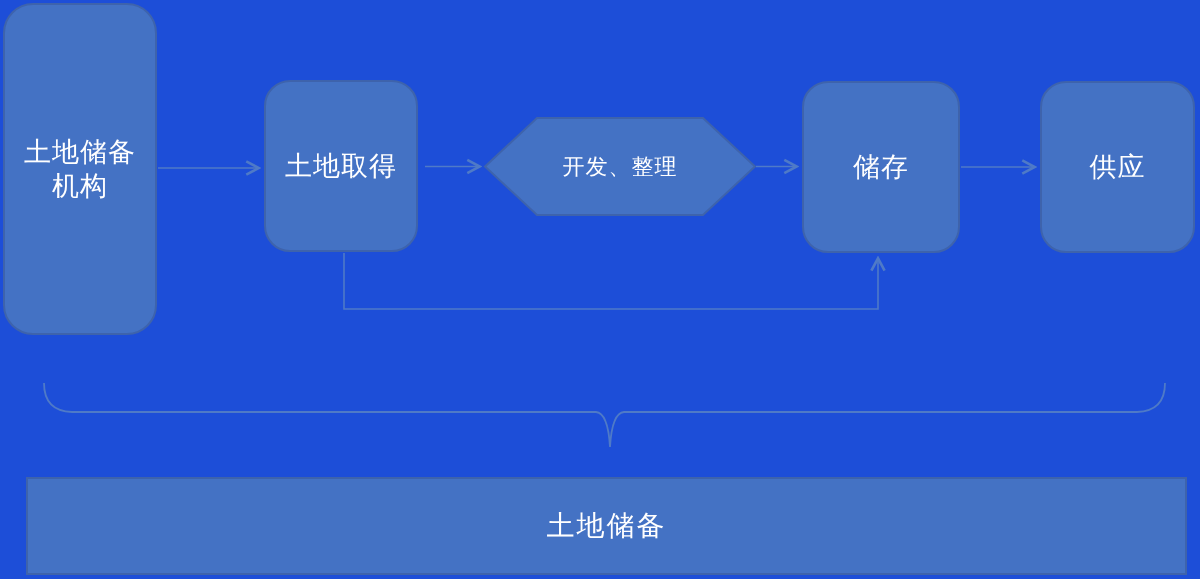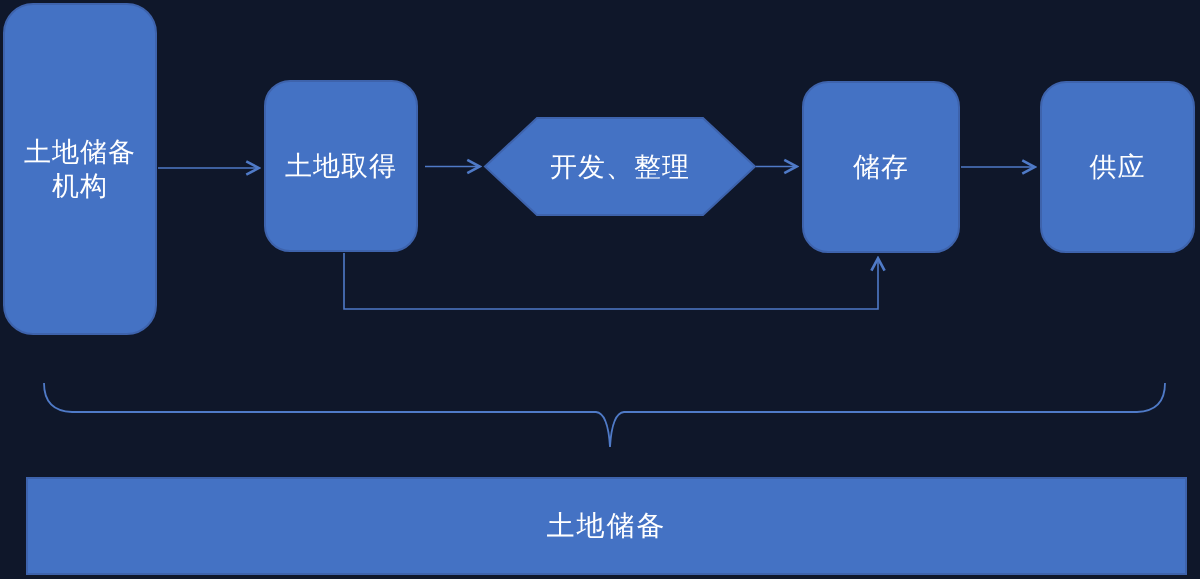--- a/index.html
+++ b/index.html
@@ -5,21 +5,21 @@
   html, body {
     margin: 0;
     padding: 0;
     background: #ffffff;
     font-family: "Liberation Sans", "DejaVu Sans", sans-serif;
   }
   .canvas {
     position: relative;
     width: 1200px;
     height: 579px;
-    background: #0f172a;
+    background: #1d4ed8;
     overflow: hidden;
   }
   .overlay {
     position: absolute;
     left: 0;
     top: 0;
     width: 1200px;
     height: 579px;
     pointer-events: none;
   }
@@ -59,21 +59,21 @@
     border-radius: 26px;
   }
   .hex-label {
     position: absolute;
     left: 485px; top: 118px;
     width: 270px; height: 97px;
     display: flex;
     align-items: center;
     justify-content: center;
     color: #ffffff;
-    font-size: 27px;
+    font-size: 22px;
     letter-spacing: 1px;
   }
   .reserve-bar {
     position: absolute;
     left: 26px; top: 477px;
     width: 1161px; height: 98px;
     box-sizing: border-box;
     background: #4472c4;
     border: 2px solid #3e63ac;
     color: #ffffff;

